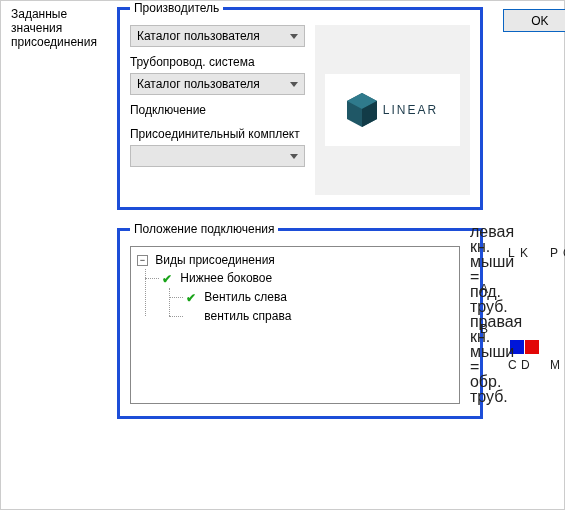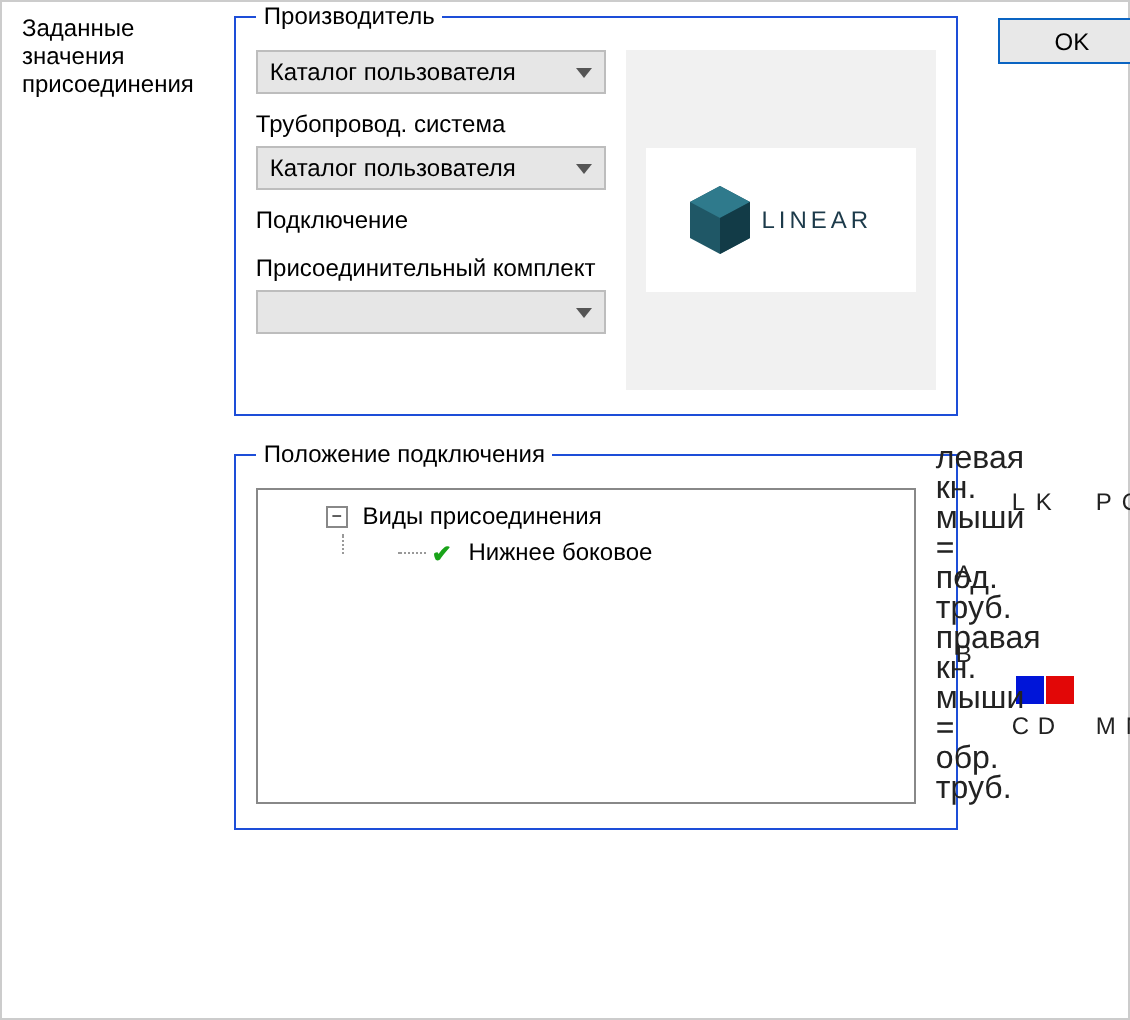--- a/index.html
+++ b/index.html
@@ -19,21 +19,21 @@
   }
   .titlebar {
     padding: 6px 10px 8px 10px;
     font-size: 12px;
   }
   .content {
     flex: 1;
     padding: 0 10px;
   }
   fieldset.group {
-    border: 1px solid #1d4ed8;
+    border: 3px solid #1d4ed8;
     margin: 0 0 12px 0;
     padding: 10px 10px 12px 10px;
   }
   fieldset.group > legend {
     padding: 0 4px;
     font-size: 12px;
   }
   .manuf-row {
     display: flex;
     gap: 10px;
@@ -96,21 +96,21 @@
   .tree-pane {
     width: 330px;
     height: 158px;
     border: 1px solid #888;
     background: #fff;
     padding: 4px 6px;
     overflow: auto;
   }
   .tree ul { list-style: none; margin: 0; padding: 0; }
   .tree > ul > li { padding-left: 0; }
-  .tree li { line-height: 18px; white-space: nowrap; margin-left: 28px; }
+  .tree li { line-height: 18px; white-space: nowrap; }
   .tree ul ul { padding-left: 24px; position: relative; }
   .tree ul ul::before {
     content: "";
     position: absolute;
     left: 8px;
     top: 0;
     bottom: 9px;
     border-left: 1px dotted #999;
   }
   .tree ul ul > li { position: relative; }
@@ -237,20 +237,30 @@
         <div class="tree-pane">
           <div class="tree">
             <ul>
               <li>
                 <span class="expander">−</span>
                 <span>Виды присоединения</span>
                 <ul>
                   <li>
                     <span class="chk">✔</span>
                     <span>Нижнее боковое</span>
+                    <ul>
+                      <li>
+                        <span class="chk">✔</span>
+                        <span>Вентиль слева</span>
+                      </li>
+                      <li>
+                        <span class="nochk"></span>
+                        <span>вентиль справа</span>
+                      </li>
+                    </ul>
                   </li>
                 </ul>
               </li>
             </ul>
           </div>
         </div>
 
         <div class="diagram-pane">
           <span class="lbl" style="left:38px; top:0px;">L</span>
           <span class="lbl" style="left:50px; top:0px;">K</span>

